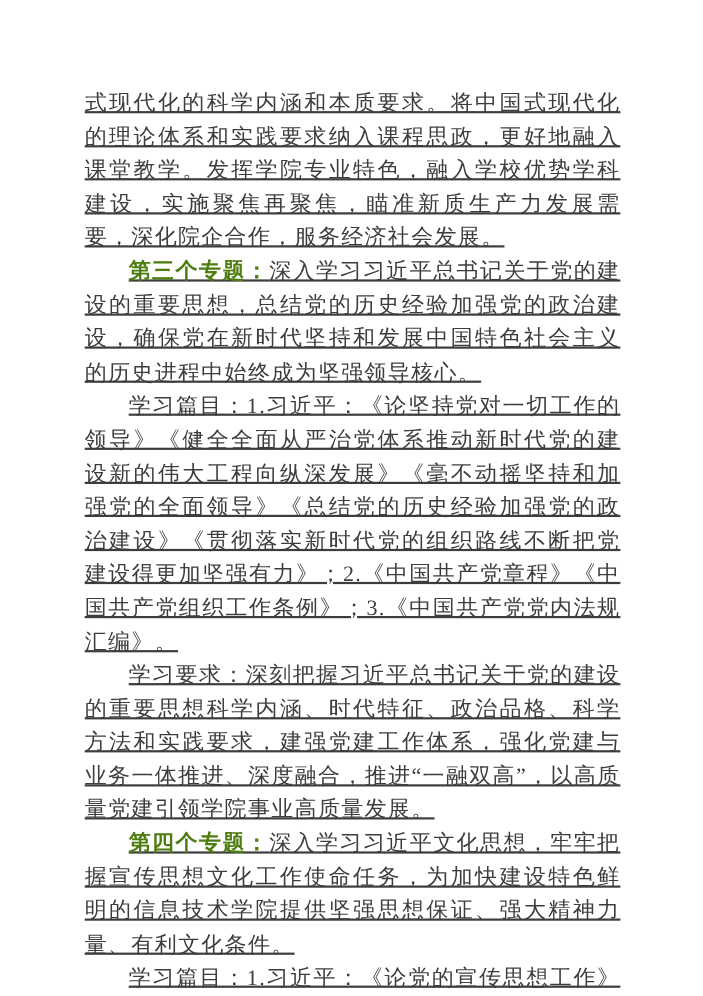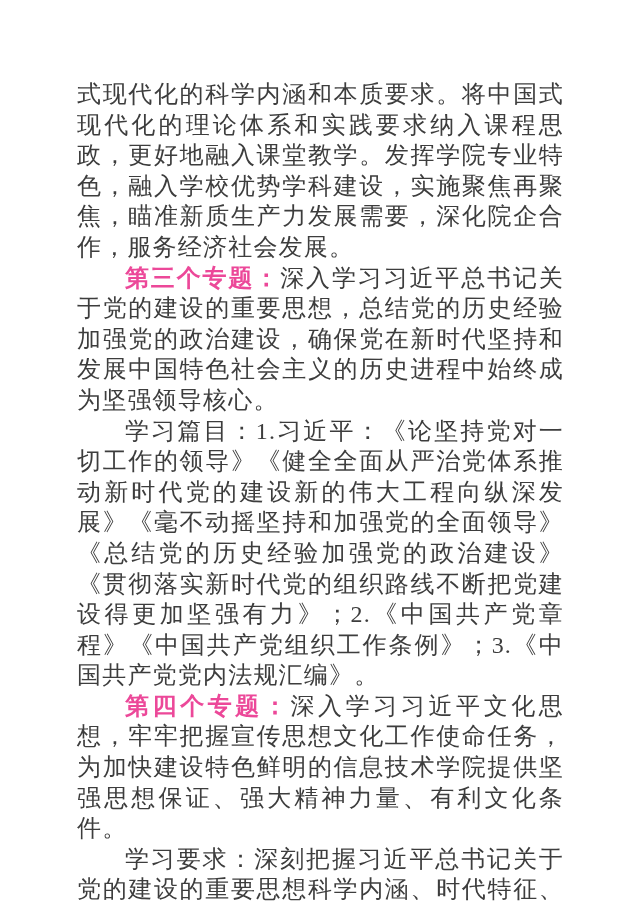--- a/index.html
+++ b/index.html
@@ -15,41 +15,42 @@
     background: #ffffff;
     padding: 79px 75px 0 77px;
     overflow: hidden;
   }
   .doc-body {
     width: 487px;
   }
   .para {
     margin: 0;
     font-family: "Liberation Serif", "DejaVu Serif", serif;
-    font-size: 24px;
+    font-size: 20px;
     line-height: 30.6px;
     color: #3d3d3d;
     letter-spacing: 1.2px;
     text-align: justify;
     text-justify: inter-character;
     word-break: break-all;
+    text-decoration: underline;
   }
   .para.indent {
     text-indent: 2em;
   }
   .run-bold {
     font-weight: bold;
-    color: #ec4899;
+    color: #4d7c0f;
   }
 </style>
 </head>
 <body>
 
 <div class="page">
   <div class="doc-body" id="doc-content">
       <p class="para"><span class="run-normal">式现代化的科学内涵和本质要求。将中国式现代化的理论体系和实践要求纳入课程思政，更好地融入课堂教学。发挥学院专业特色，融入学校优势学科建设，实施聚焦再聚焦，瞄准新质生产力发展需要，深化院企合作，服务经济社会发展。</span></p>
       <p class="para indent"><span class="run-bold">第三个专题：</span><span class="run-normal">深入学习习近平总书记关于党的建设的重要思想，总结党的历史经验加强党的政治建设，确保党在新时代坚持和发展中国特色社会主义的历史进程中始终成为坚强领导核心。</span></p>
       <p class="para indent"><span class="run-normal">学习篇目：1.习近平：《论坚持党对一切工作的领导》《健全全面从严治党体系推动新时代党的建设新的伟大工程向纵深发展》《毫不动摇坚持和加强党的全面领导》《总结党的历史经验加强党的政治建设》《贯彻落实新时代党的组织路线不断把党建设得更加坚强有力》；2.《中国共产党章程》《中国共产党组织工作条例》；3.《中国共产党党内法规汇编》。</span></p>
+      <p class="para indent"><span class="run-normal">学习要求：深刻把握习近平总书记关于党的建设的重要思想科学内涵、时代特征、政治品格、科学方法和实践要求，建强党建工作体系，强化党建与业务一体推进、深度融合，推进“一融双高”，以高质量党建引领学院事业高质量发展。</span></p>
       <p class="para indent"><span class="run-bold">第四个专题：</span><span class="run-normal">深入学习习近平文化思想，牢牢把握宣传思想文化工作使命任务，为加快建设特色鲜明的信息技术学院提供坚强思想保证、强大精神力量、有利文化条件。</span></p>
-      <p class="para indent"><span class="run-normal">学习要求：深刻把握习近平总书记关于党的建设的重要思想科学内涵、时代特征、政治品格、科学方法和实践要求，建强党建工作体系，强化党建与业务一体推进、深度融合，推进“一融双高”，以高质量党建引领学院事业高质量发展。</span></p>
       <p class="para indent"><span class="run-normal">学习篇目：1.习近平：《论党的宣传思想工作》《习近平关于社会主义精神文明建设论述摘编》；2.《习近平文化思想学习纲要》；3.《中共山东理工大学委员会意识形态工作责任制实施办法》《中共山东理工大学委员会网络意识形态工作责任制实施细则》。</span></p>
     </div>
 </div>
 
 </body></html>

